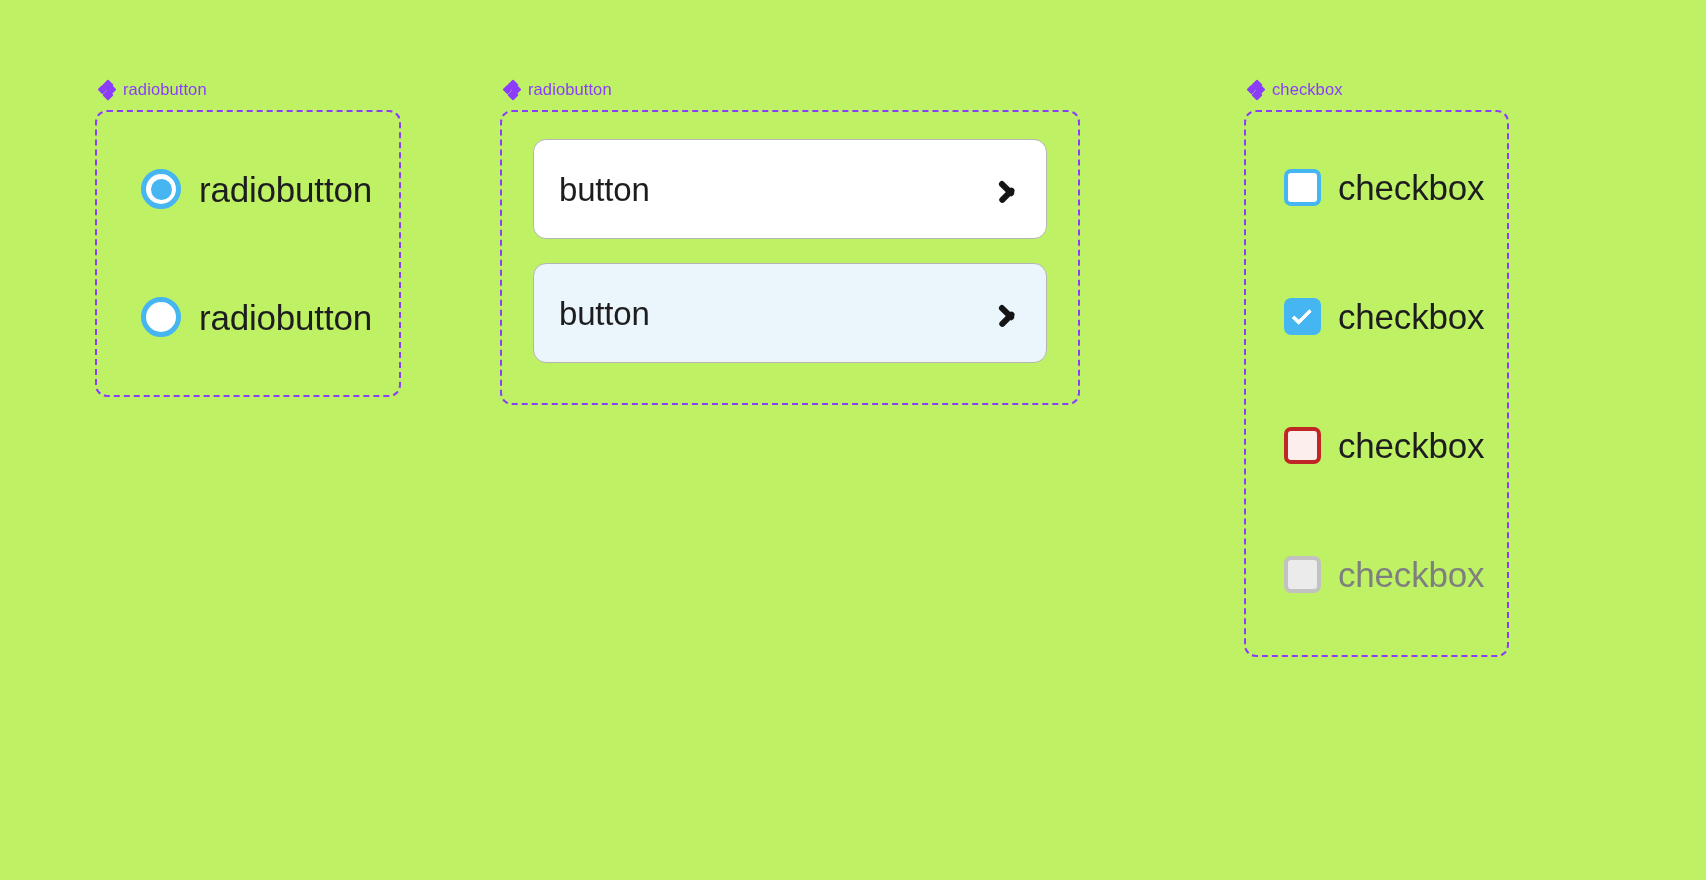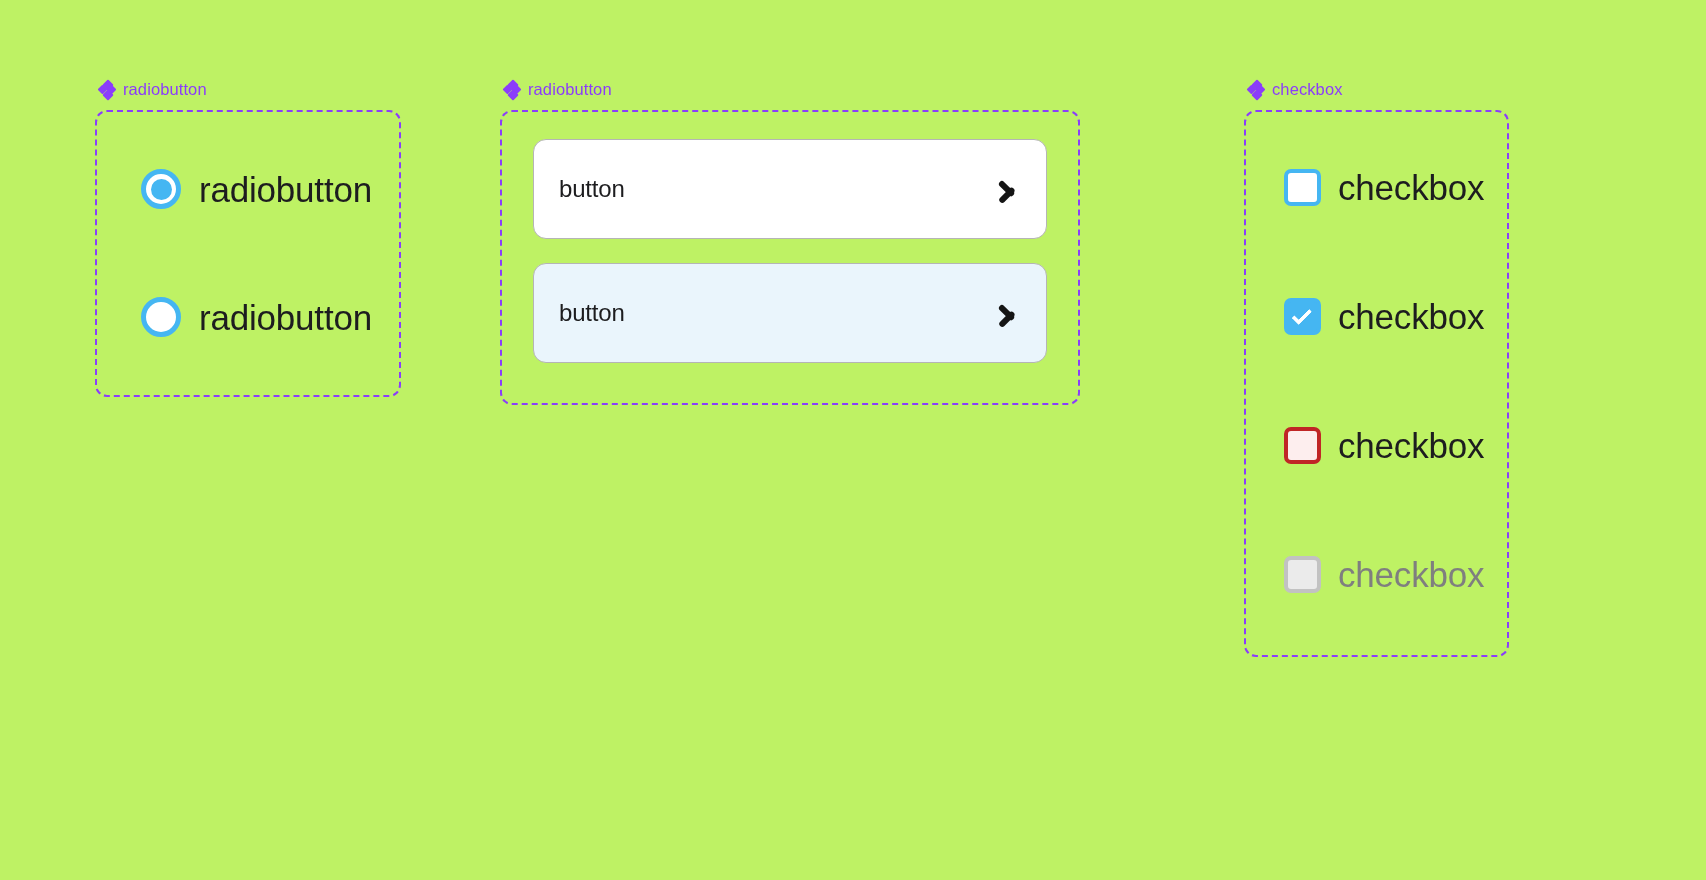--- a/index.html
+++ b/index.html
@@ -116,21 +116,21 @@
     background: #ffffff;
     display: flex;
     align-items: center;
     justify-content: space-between;
     padding: 0 27px 0 25px;
   }
   .dd-btn.b0 { top: 29px; }
   .dd-btn.b1 { top: 153px; background: #eaf5fc; }
 
   .dd-label {
-    font-size: 24px;
+    font-size: 33px;
     color: #1d1d1f;
     line-height: 1;
     letter-spacing: -0.2px;
   }
 
   .chev {
     width: 22px; height: 34px;
     position: relative;
     flex: 0 0 auto;
   }

